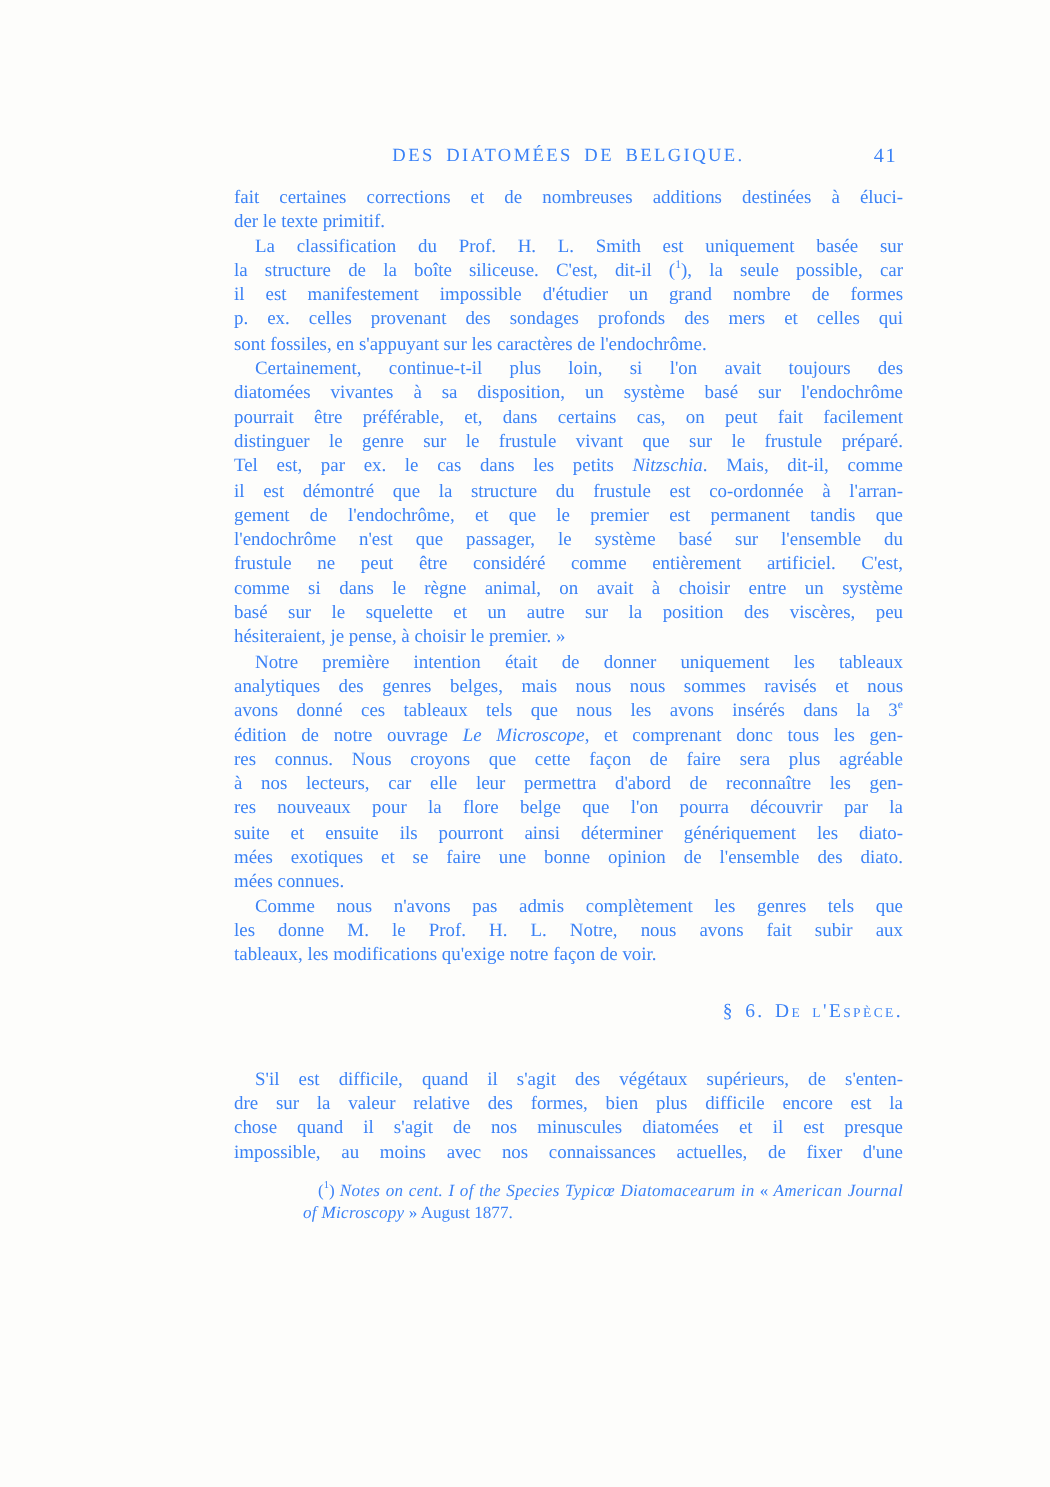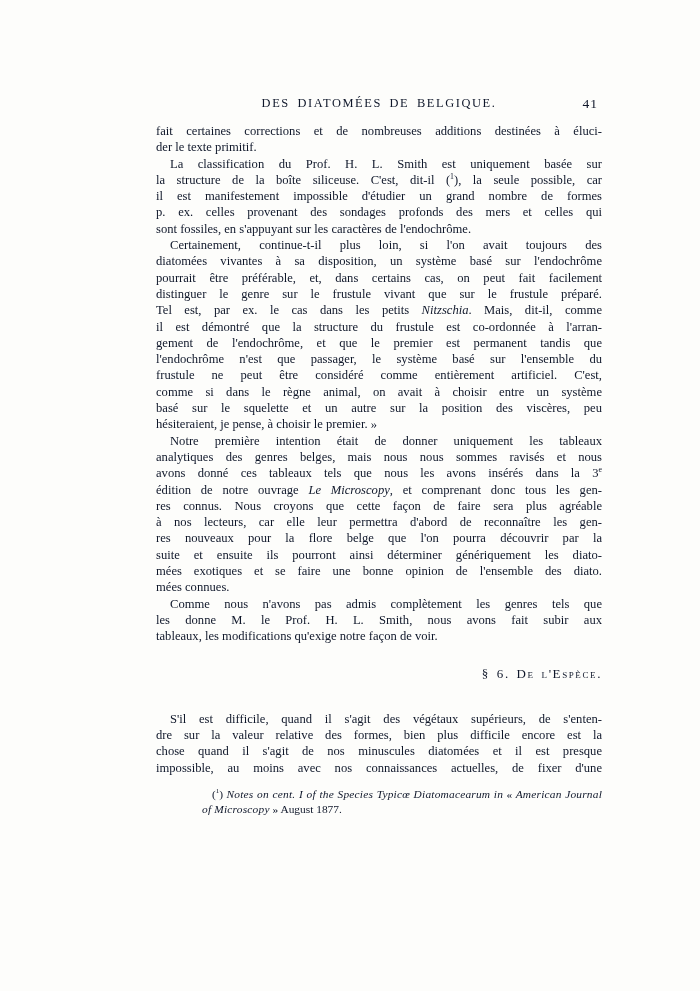--- a/index.html
+++ b/index.html
@@ -5,21 +5,21 @@
   html, body {
     margin: 0;
     padding: 0;
     background: #fdfdfb;
   }
   .page {
     position: relative;
     width: 700px;
     height: 991px;
     background: #fdfdfb;
-    color: #0f172a;
+    color: #3b82f6;
     font-family: "Liberation Serif", "DejaVu Serif", serif;
     overflow: hidden;
   }
   .content {
     position: absolute;
     left: 156px;
     top: 96px;
     width: 446px;
   }
   .running-header {
@@ -106,31 +106,31 @@
           <div class="line">l'endochrôme n'est que passager, le système basé sur l'ensemble du</div>
           <div class="line">frustule ne peut être considéré comme entièrement artificiel. C'est,</div>
           <div class="line">comme si dans le règne animal, on avait à choisir entre un système</div>
           <div class="line">basé sur le squelette et un autre sur la position des viscères, peu</div>
           <div class="line short">hésiteraient, je pense, à choisir le premier. »</div>
         </div>
         <div class="para">
           <div class="line first">Notre première intention était de donner uniquement les tableaux</div>
           <div class="line">analytiques des genres belges, mais nous nous sommes ravisés et nous</div>
           <div class="line">avons donné ces tableaux tels que nous les avons insérés dans la 3<sup>e</sup></div>
-          <div class="line">édition de notre ouvrage <i>Le Microscopy</i>, et comprenant donc tous les gen-</div>
+          <div class="line">édition de notre ouvrage <i>Le Microscope</i>, et comprenant donc tous les gen-</div>
           <div class="line">res connus. Nous croyons que cette façon de faire sera plus agréable</div>
           <div class="line">à nos lecteurs, car elle leur permettra d'abord de reconnaître les gen-</div>
           <div class="line">res nouveaux pour la flore belge que l'on pourra découvrir par la</div>
           <div class="line">suite et ensuite ils pourront ainsi déterminer génériquement les diato-</div>
           <div class="line">mées exotiques et se faire une bonne opinion de l'ensemble des diato.</div>
           <div class="line short">mées connues.</div>
         </div>
         <div class="para">
           <div class="line first">Comme nous n'avons pas admis complètement les genres tels que</div>
-          <div class="line">les donne M. le Prof. H. L. Smith, nous avons fait subir aux</div>
+          <div class="line">les donne M. le Prof. H. L. Notre, nous avons fait subir aux</div>
           <div class="line short">tableaux, les modifications qu'exige notre façon de voir.</div>
         </div>
         <div class="section-heading">§ 6. De l'Espèce.</div>
         <div class="para">
           <div class="line first">S'il est difficile, quand il s'agit des végétaux supérieurs, de s'enten-</div>
           <div class="line">dre sur la valeur relative des formes, bien plus difficile encore est la</div>
           <div class="line">chose quand il s'agit de nos minuscules diatomées et il est presque</div>
           <div class="line">impossible, au moins avec nos connaissances actuelles, de fixer d'une</div>
         </div>
         <div class="para footnote">

